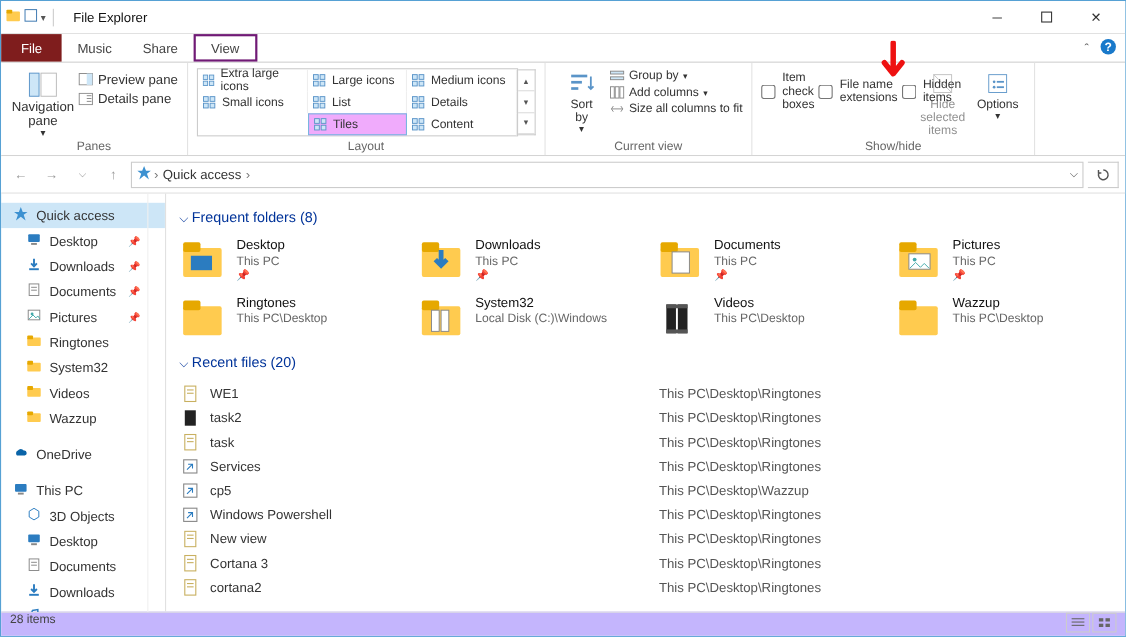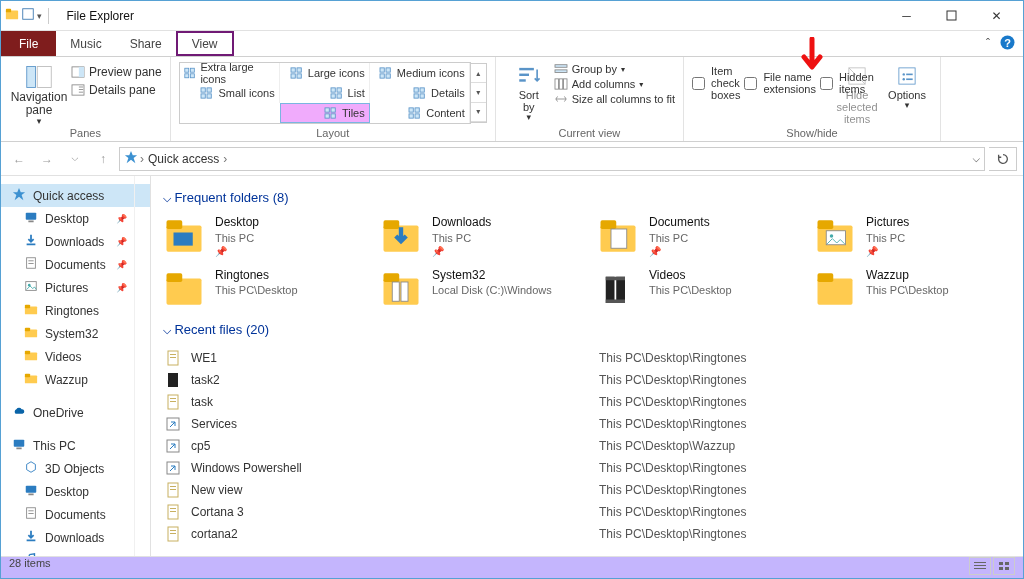--- a/index.html
+++ b/index.html
@@ -20,21 +20,21 @@
 .rgroup .body { flex: 1; display: flex; align-items: flex-start; }
 .rgroup .glabel { text-align: center; color: #666; font-size: 11px; padding-bottom: 2px; }
 .navpane-btn { display: flex; flex-direction: column; align-items: center; width: 60px; padding-top: 4px; }
 .navpane-btn svg { width: 28px; height: 28px; }
 .navpane-btn span { line-height: 1.1; text-align: center; }
 .pane-toggles { display: flex; flex-direction: column; gap: 4px; padding-top: 6px; margin-left: 2px; }
 .pane-toggles div { display: flex; align-items: center; gap: 4px; }
 .pane-toggles svg { width: 14px; height: 12px; }
 .layout-group .body { align-items: center; }
 .layout-grid { display: grid; grid-template-columns: 100px 90px 100px; grid-auto-rows: 20px; border: 1px solid #ccc; background: #fff; }
-.layout-grid div { display: flex; align-items: center; gap: 4px; padding: 0 4px; font-size: 11px; border-right: 1px solid #eee; justify-content: flex-end; }
+.layout-grid div { display: flex; align-items: center; gap: 4px; padding: 0 4px; font-size: 11px; border-right: 1px solid #eee; }
 .layout-grid div.sel { background: #f0abfc; border: 1px solid #7ab5e0; }
 .layout-grid svg { width: 14px; height: 12px; }
 .layout-arrows { width: 16px; display: flex; flex-direction: column; justify-content: space-between; height: 60px; border: 1px solid #ccc; border-left: none; }
 .layout-arrows div { flex: 1; display: flex; align-items: center; justify-content: center; color: #555; font-size: 8px; border-bottom: 1px solid #ddd; }
 .vbtn { display: flex; flex-direction: column; align-items: center; width: 50px; padding-top: 4px; }
 .vbtn svg { width: 26px; height: 26px; }
 .vbtn span { line-height: 1.1; text-align: center; font-size: 11px; }
 .cv-list { display: flex; flex-direction: column; gap: 3px; padding-top: 4px; }
 .cv-list div { display: flex; align-items: center; gap: 4px; font-size: 11px; }
 .cv-list svg { width: 14px; height: 12px; }

